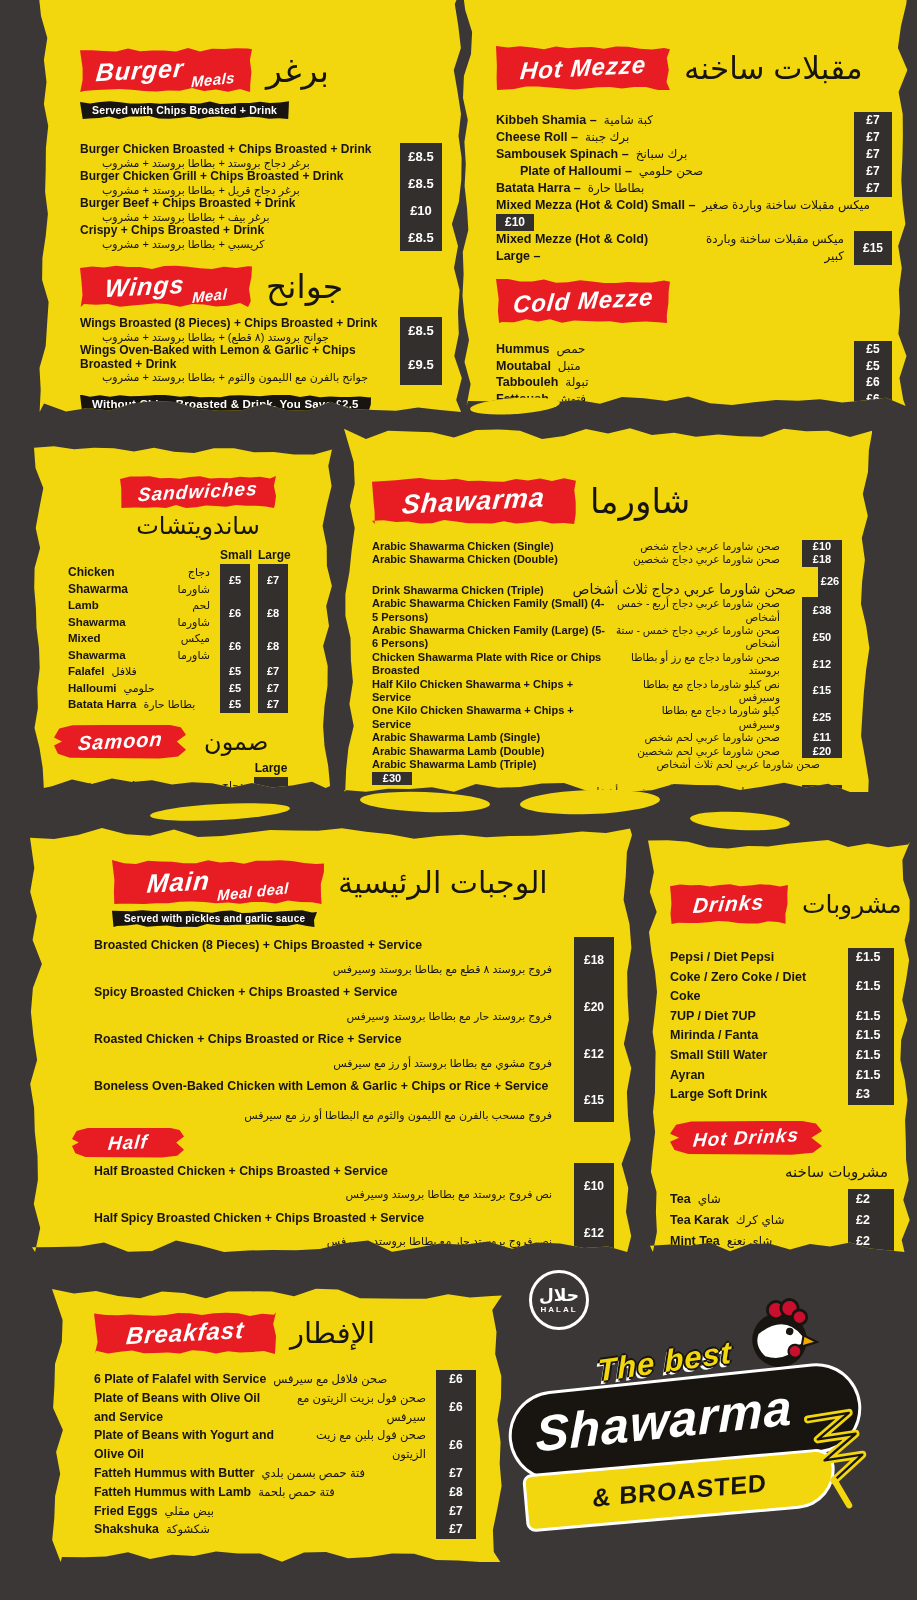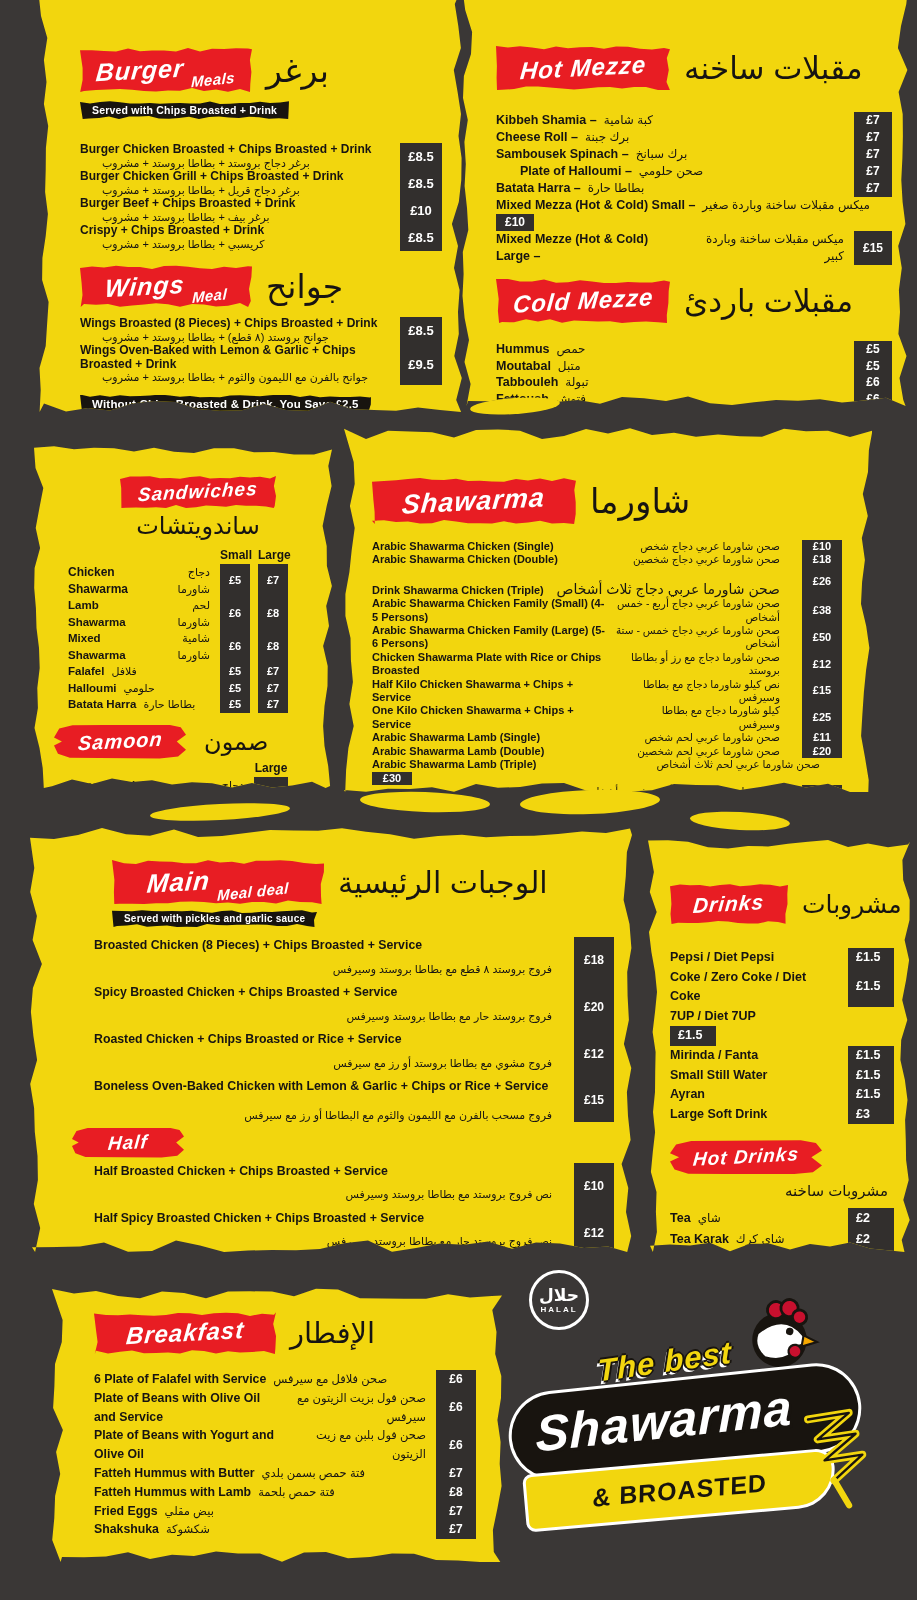--- a/index.html
+++ b/index.html
@@ -181,21 +181,20 @@
             <span class="en" style="font-size:12.5px;">Mixed Mezze (Hot &amp; Cold) Large –</span>
             <span class="ar" style="font-size:12px;">ميكس مقبلات ساخنة وباردة كبير</span>
           </div>
           <div class="price" style="width:38px;font-size:12px;">£15</div>
         </li>
       </ul>
     <div class="hd" style="margin-top:14px;">
       <div class="red-bar torn" style="width: 174px; height: 44px; clip-path: polygon(0px 0.1px, 12px 0px, 24px 2.5px, 36px 2.5px, 48px 0.5px, 60px 3.8px, 72px 3.2px, 84px 1.3px, 96px 2.5px, 108px 3.9px, 120px 4px, 132px 3px, 144px 3.4px, 156px 3.6px, 168px 1.6px, 174px 2.7px, 172.7px 12px, 172.4px 24px, 170.8px 36px, 171px 44px, 162px 43.2px, 150px 42.5px, 138px 42.9px, 126px 43.9px, 114px 42.2px, 102px 42.4px, 90px 42px, 78px 41.5px, 66px 43.8px, 54px 40.3px, 42px 42.5px, 30px 40.2px, 18px 43.3px, 6px 43px, 3.1px 44px, 1.9px 32px, 2.7px 20px);">
         <span class="script" style="font-size:24px;">Cold Mezze</span>
       </div>
-      <div class="ar-title" style="font-size:31px;">مقبلات باردئ</div>
     </div>
     <ul class="items inline" style="margin-top:18px;">
 
         <li class="row" style="line-height:16.5px;">
           <div class="txt">
             <span class="en" style="font-size:12.5px;">Hummus</span>
             <span class="ar" style="font-size:12px;">حمص</span>
           </div>
           <div class="price" style="width:38px;font-size:12px;">£5</div>
         </li>
@@ -269,21 +268,21 @@
             <span class="en" style="font-size:11.5px;">Lamb Shawarma</span>
             <span class="ar" style="font-size:11px;">لحم شاورما</span>
           </div>
           <div class="ps" style="width:30px;font-size:11px;margin-right:8px;">£6</div>
           <div class="pl" style="width:30px;font-size:11px;">£8</div>
         </li>
 
         <li class="row" style="line-height:16.5px;">
           <div class="txt">
             <span class="en" style="font-size:11.5px;">Mixed Shawarma</span>
-            <span class="ar" style="font-size:11px;">شامية شاورما</span>
+            <span class="ar" style="font-size:11px;">ميكس شاورما</span>
           </div>
           <div class="ps" style="width:30px;font-size:11px;margin-right:8px;">£6</div>
           <div class="pl" style="width:30px;font-size:11px;">£8</div>
         </li>
 
         <li class="row" style="line-height:16.5px;">
           <div class="txt">
             <span class="en" style="font-size:11.5px;">Falafel</span>
             <span class="ar" style="font-size:11px;">فلافل</span>
           </div>
@@ -393,21 +392,21 @@
             <span class="ar" style="font-size:10.5px;margin-left:auto;padding-right:12px;">صحن شاورما عربي دجاج شخصين</span>
           </div>
           <div class="price" style="width:40px;font-size:11px;">£18</div>
         </li>
 
         <li class="row" style="line-height:13.4px;">
           <div class="txt">
             <span class="en" style="font-size:11px;">Drink Shawarma Chicken (Triple)</span>
             <span class="ar" style="font-size:14px;margin-left:auto;padding-right:12px;margin-top:16px;">صحن شاورما عربي دجاج ثلاث أشخاص</span>
           </div>
-          <div class="price" style="width:40px;font-size:11px;">£26</div>
+          <div class="price" style="width:24px;font-size:11px;">£26</div>
         </li>
 
         <li class="row" style="line-height:13.4px;">
           <div class="txt">
             <span class="en" style="font-size:11px;">Arabic Shawarma Chicken Family (Small) (4-5 Persons)</span>
             <span class="ar" style="font-size:10.5px;margin-left:auto;padding-right:12px;">صحن شاورما عربي دجاج أربع - خمس أشخاص</span>
           </div>
           <div class="price" style="width:40px;font-size:11px;">£38</div>
         </li>
 
@@ -666,21 +665,21 @@
           <div class="price" style="width:46px;font-size:12.5px;justify-content:flex-start;padding-left:8px;box-sizing:border-box;">£1.5</div>
         </li>
 
         <li class="row" style="line-height:19.6px;">
           <div class="txt">
             <span class="en" style="font-size:12.5px;">Coke / Zero Coke / Diet Coke</span>
           </div>
           <div class="price" style="width:46px;font-size:12.5px;justify-content:flex-start;padding-left:8px;box-sizing:border-box;">£1.5</div>
         </li>
 
-        <li class="row" style="line-height:19.6px;flex-direction:column;">
+        <li class="row" style="line-height:19.6px;">
           <div class="txt">
             <span class="en" style="font-size:12.5px;">7UP / Diet 7UP</span>
           </div>
           <div class="price" style="width:46px;font-size:12.5px;justify-content:flex-start;padding-left:8px;box-sizing:border-box;">£1.5</div>
         </li>
 
         <li class="row" style="line-height:19.6px;">
           <div class="txt">
             <span class="en" style="font-size:12.5px;">Mirinda / Fanta</span>
           </div>

